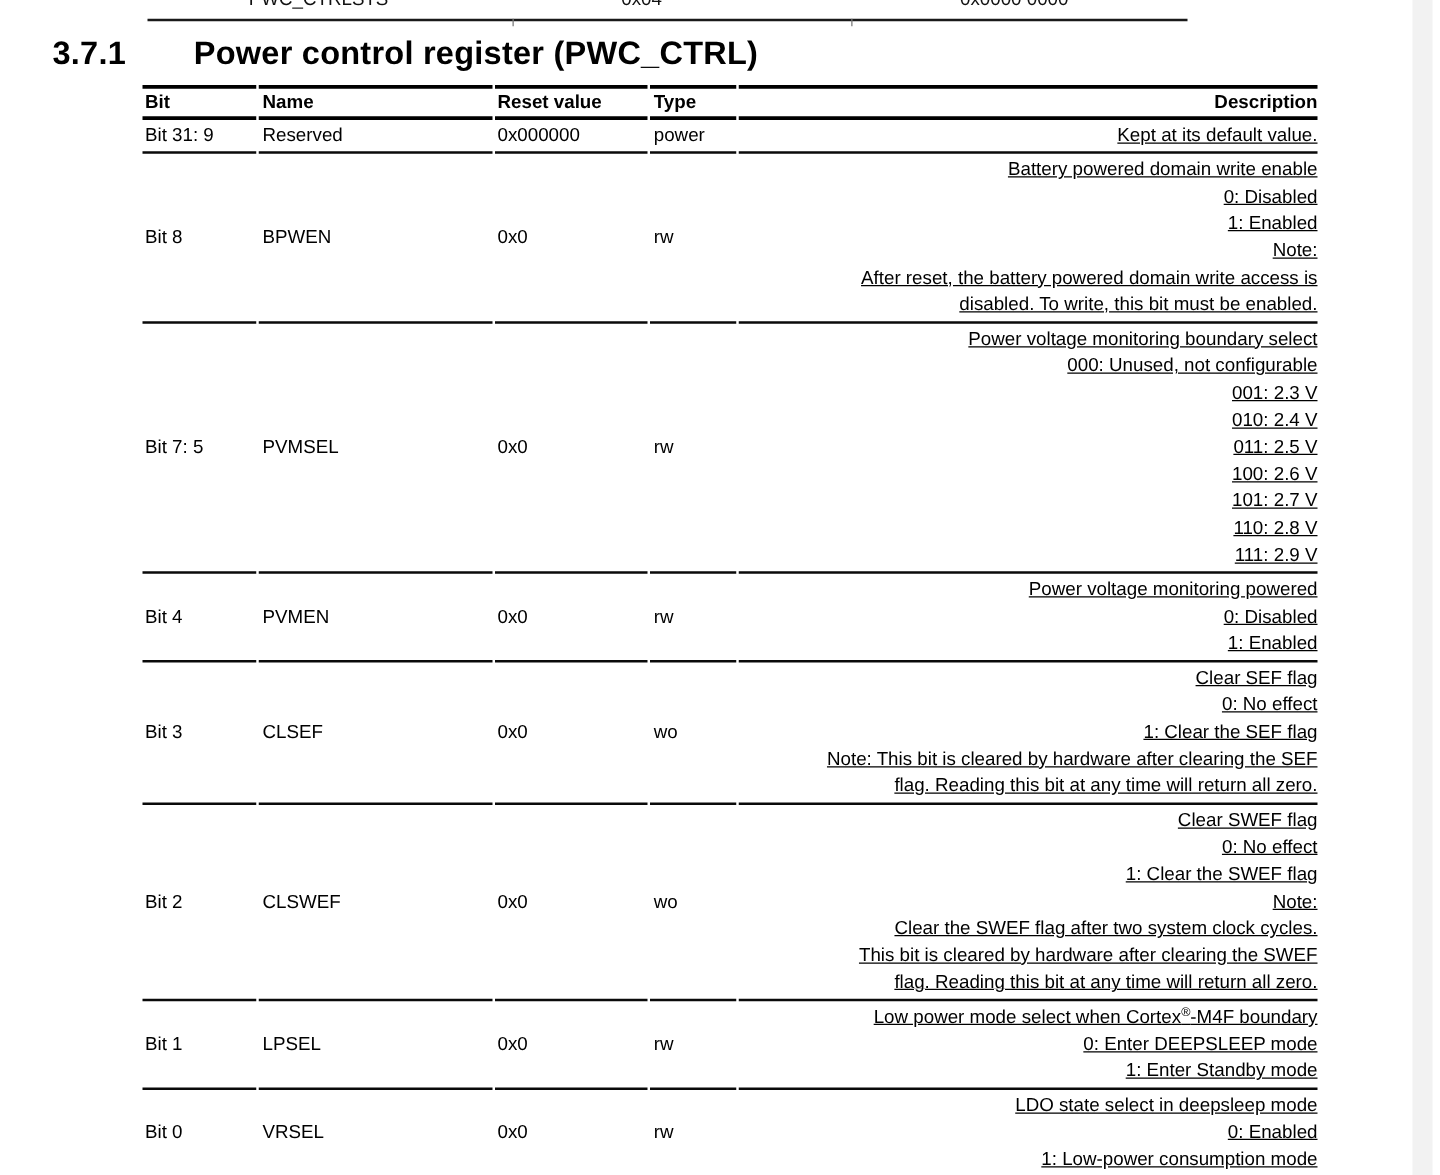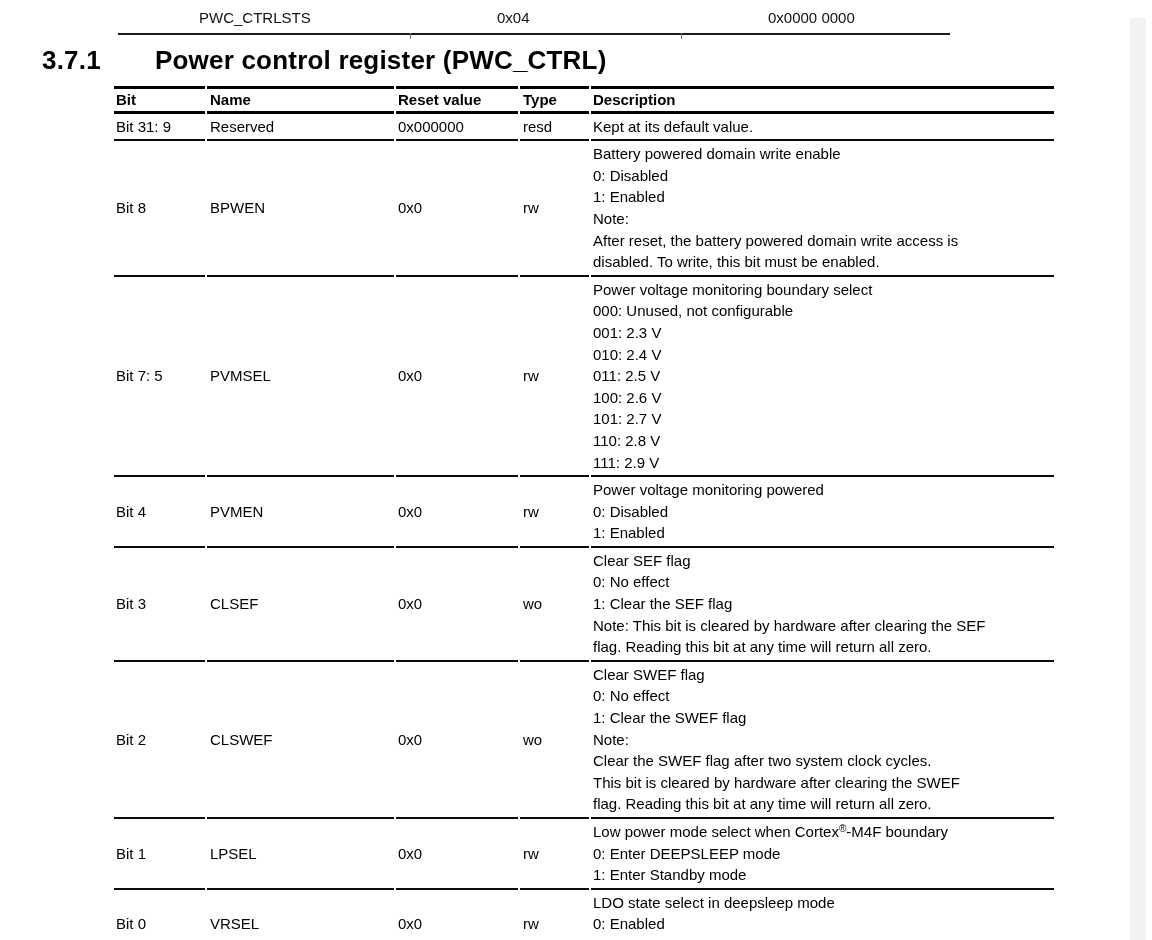--- a/index.html
+++ b/index.html
@@ -4,21 +4,21 @@
 <style>
   * { margin: 0; padding: 0; box-sizing: border-box; }
   html, body {
     width: 1152px; height: 940px;
     background: #ffffff;
     font-family: "Liberation Sans", "DejaVu Sans", sans-serif;
     color: #000;
     overflow: hidden;
     position: relative;
   }
-  .page { position: absolute; left: 0; top: 18px; width: 1152px; height: 680px; }
+  .page { position: absolute; left: 0; top: 0; width: 1152px; height: 680px; }
 
   
   .prev-frag { position: absolute; left: 0; top: 0; width: 1152px; height: 22px; }
   .prev-frag .pr-text {
     position: absolute; top: -9px;
     font-size: 15px; line-height: 18px; color: #111; white-space: nowrap;
   }
   .pr-name   { left: 199px; }
   .pr-offset { left: 497px; }
   .pr-reset  { left: 768px; }
@@ -63,25 +63,26 @@
     white-space: nowrap;
   }
   td {
     border-bottom: 2px solid #0a0a0a;
     vertical-align: middle;
   }
   th.c-bit,  td.c-bit  { padding-left: 2px; margin-top: 13px; }
   th.c-name, td.c-name { padding-left: 3px; }
   th.c-reset,td.c-reset{ padding-left: 2px; margin-top: 32px; }
   th.c-type, td.c-type { padding-left: 3px; }
-  th.c-desc, td.c-desc { padding-left: 2px; }
+  th.c-desc, td.c-desc { padding-left: 2px; text-align: right; }
   td.c-desc {
     vertical-align: top;
     padding-top: 2px; padding-bottom: 2px;
     white-space: pre-line;
+    text-decoration: underline;
   }
   td.c-desc .desc-rest { white-space: pre-line; }
   sup.regmark { font-size: 10px; line-height: 0; vertical-align: 5px; }
 
   
   .scroll-strip {
     position: absolute; left: 1130px; top: 0; width: 16px; height: 940px;
     background: #f2f2f2;
   }
 </style>
@@ -118,21 +119,21 @@
         <th class="c-reset">Reset value</th>
         <th class="c-type">Type</th>
         <th class="c-desc">Description</th>
       </tr>
     </thead>
     <tbody>
       <tr>
         <td class="c-bit">Bit 31: 9</td>
         <td class="c-name">Reserved</td>
         <td class="c-reset">0x000000</td>
-        <td class="c-type">resd</td>
+        <td class="c-type">power</td>
         <td class="c-desc">Kept at its default value.</td>
       </tr>
       <tr>
         <td class="c-bit">Bit 8</td>
         <td class="c-name">BPWEN</td>
         <td class="c-reset">0x0</td>
         <td class="c-type">rw</td>
         <td class="c-desc">Battery powered domain write enable
 0: Disabled
 1: Enabled

